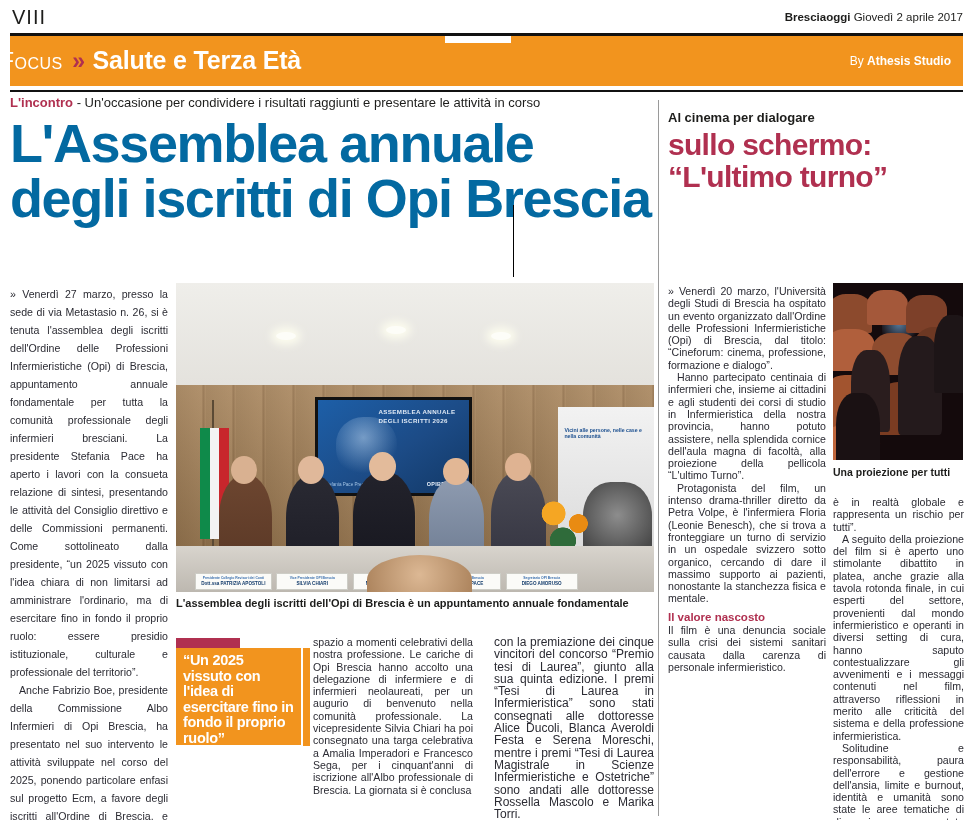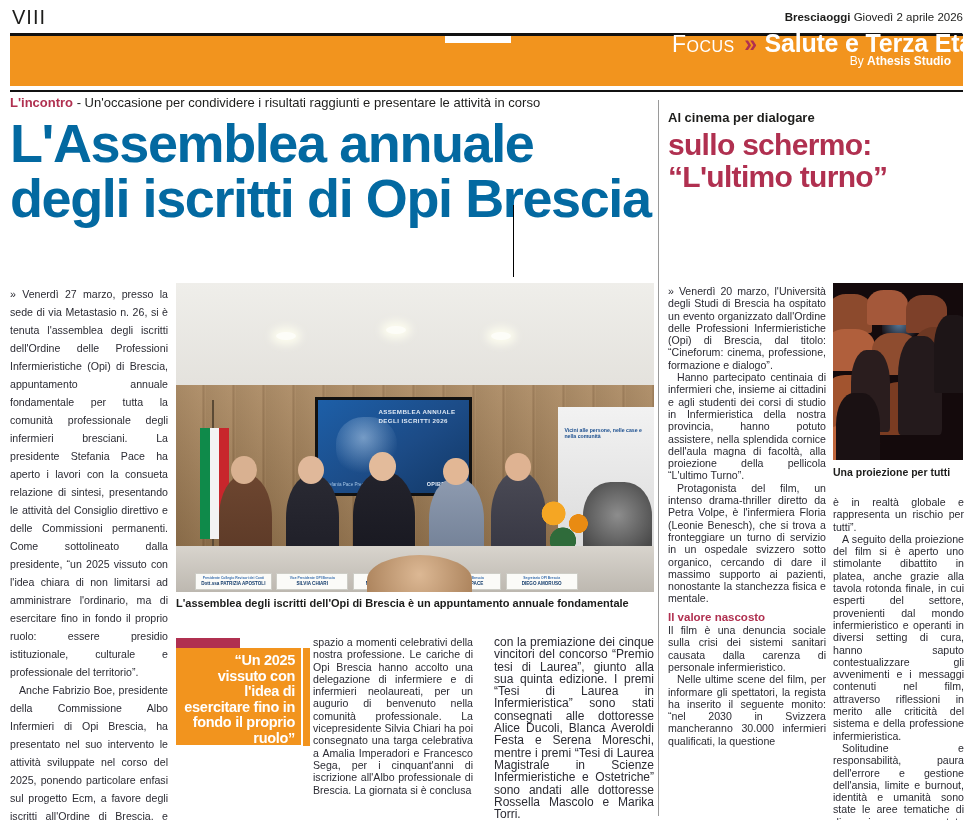--- a/index.html
+++ b/index.html
@@ -28,22 +28,22 @@
   .black-rule { position:absolute; left:10px; top:33px; width:953px; height:3px; background:#111; }
   .focus-band {
     position:absolute; left:10px; top:36px; width:953px; height:50px;
     background:#F2941E;
     display:flex; align-items:center;
   }
   .focus-notch {
     position:absolute; left:445px; top:36px; width:66px; height:7px; background:#fff;
   }
   .focus-title {
-    position:absolute; left:0; right:0; top:29px;
-    text-align:right; white-space:nowrap;margin-left:12px;
+    position:absolute; left:0; right:0; top:46px;
+    text-align:left; white-space:nowrap;
   }
   .focus-word {
     font-size:23px; color:#ffffff; letter-spacing:.5px;
     font-family:"Liberation Sans", sans-serif; font-weight:400;
     font-variant: small-caps;
   }
   .focus-chev { color:#B03050; font-weight:bold; font-size:23px; margin:0 3px 0 5px; }
   .focus-strong {
     font-size:25px; color:#ffffff; font-weight:bold; letter-spacing:-0.2px;
   }
@@ -95,21 +95,20 @@
     overflow:hidden; background:#6b5a46;
   }
   .cap-main {
     position:absolute; left:176px; top:597px; width:478px;
     font-size:11px; font-weight:bold; color:#1d1d1b; white-space:nowrap;
   }
 
   .quotebox {
     position:absolute; left:176px; top:648px; width:125px; height:97px;
     background:#F2941E;
-    text-align:right;
   }
   .quotebox-cap {
     position:absolute; left:176px; top:638px; width:64px; height:10px; background:#B03050;
   }
   .quotebox p {
     padding:5px 6px 0 7px;
     font-size:14.5px; line-height:15.5px; font-weight:bold; color:#ffffff;
     letter-spacing:-0.3px;
   }
 
@@ -196,21 +195,21 @@
 </style>
 </head>
 <body>
 
 <div class="page">
 
   <div class="masthead">
     <div class="folio">VIII</div>
     <div class="masthead-right">
       <span class="brand">Bresciaoggi</span>
-      <span>Giovedì 2 aprile 2026</span>
+      <span>Giovedì 2 aprile 2017</span>
     </div>
   </div>
   <div class="black-rule"></div>
 
   <div class="focus-band"></div>
   <div class="focus-notch"></div>
   <div class="focus-title">
     <span class="focus-word">Focus</span>
     <span class="focus-chev">»</span>
     <span class="focus-strong">Salute e Terza Età</span>
@@ -321,21 +320,20 @@
       <div>“L'ultimo turno”</div>
     </div>
   </div>
 
   <div class="rcol-a">
     <p>» Venerdì 20 marzo, l'Università degli Studi di Brescia ha ospitato un evento organizzato dall'Ordine delle Professioni Infermieristiche (Opi) di Brescia, dal titolo: “Cineforum: cinema, professione, formazione e dialogo”.</p>
     <p>Hanno partecipato centinaia di infermieri che, insieme ai cittadini e agli studenti dei corsi di studio in Infermieristica della nostra provincia, hanno potuto assistere, nella splendida cornice dell'aula magna di facoltà, alla proiezione della pellicola “L'ultimo Turno”.</p>
     <p>Protagonista del film, un intenso drama-thriller diretto da Petra Volpe, è l'infermiera Floria (Leonie Benesch), che si trova a fronteggiare un turno di servizio in un ospedale svizzero sotto organico, cercando di dare il massimo supporto ai pazienti, nonostante la stanchezza fisica e mentale.</p>
     <div class="subhead-r">Il valore nascosto</div>
     <p>Il film è una denuncia sociale sulla crisi dei sistemi sanitari causata dalla carenza di personale infermieristico.</p>
-    <p>Nelle ultime scene del film, per informare gli spettatori, la regista ha inserito il seguente monito: “nel 2030 in Svizzera mancheranno 30.000 infermieri qualificati, la questione</p>
   </div>
 
   <div class="photo-cinema">
     <div class="cin-bg"></div>
     <div class="cin-glow"></div>
     <div class="cin-seat" style="left:-4%; top:6%;  width:34%; height:22%; background:#8c4a2d;"></div>
     <div class="cin-seat" style="left:26%; top:4%;  width:32%; height:20%; background:#a4583a;"></div>
     <div class="cin-seat" style="left:56%; top:7%;  width:32%; height:21%; background:#7d4029;"></div>
     <div class="cin-seat" style="left:-6%; top:26%; width:38%; height:24%; background:#b05f3c;"></div>
     <div class="cin-seat" style="left:30%; top:28%; width:36%; height:24%; background:#8e4c2f;"></div>

